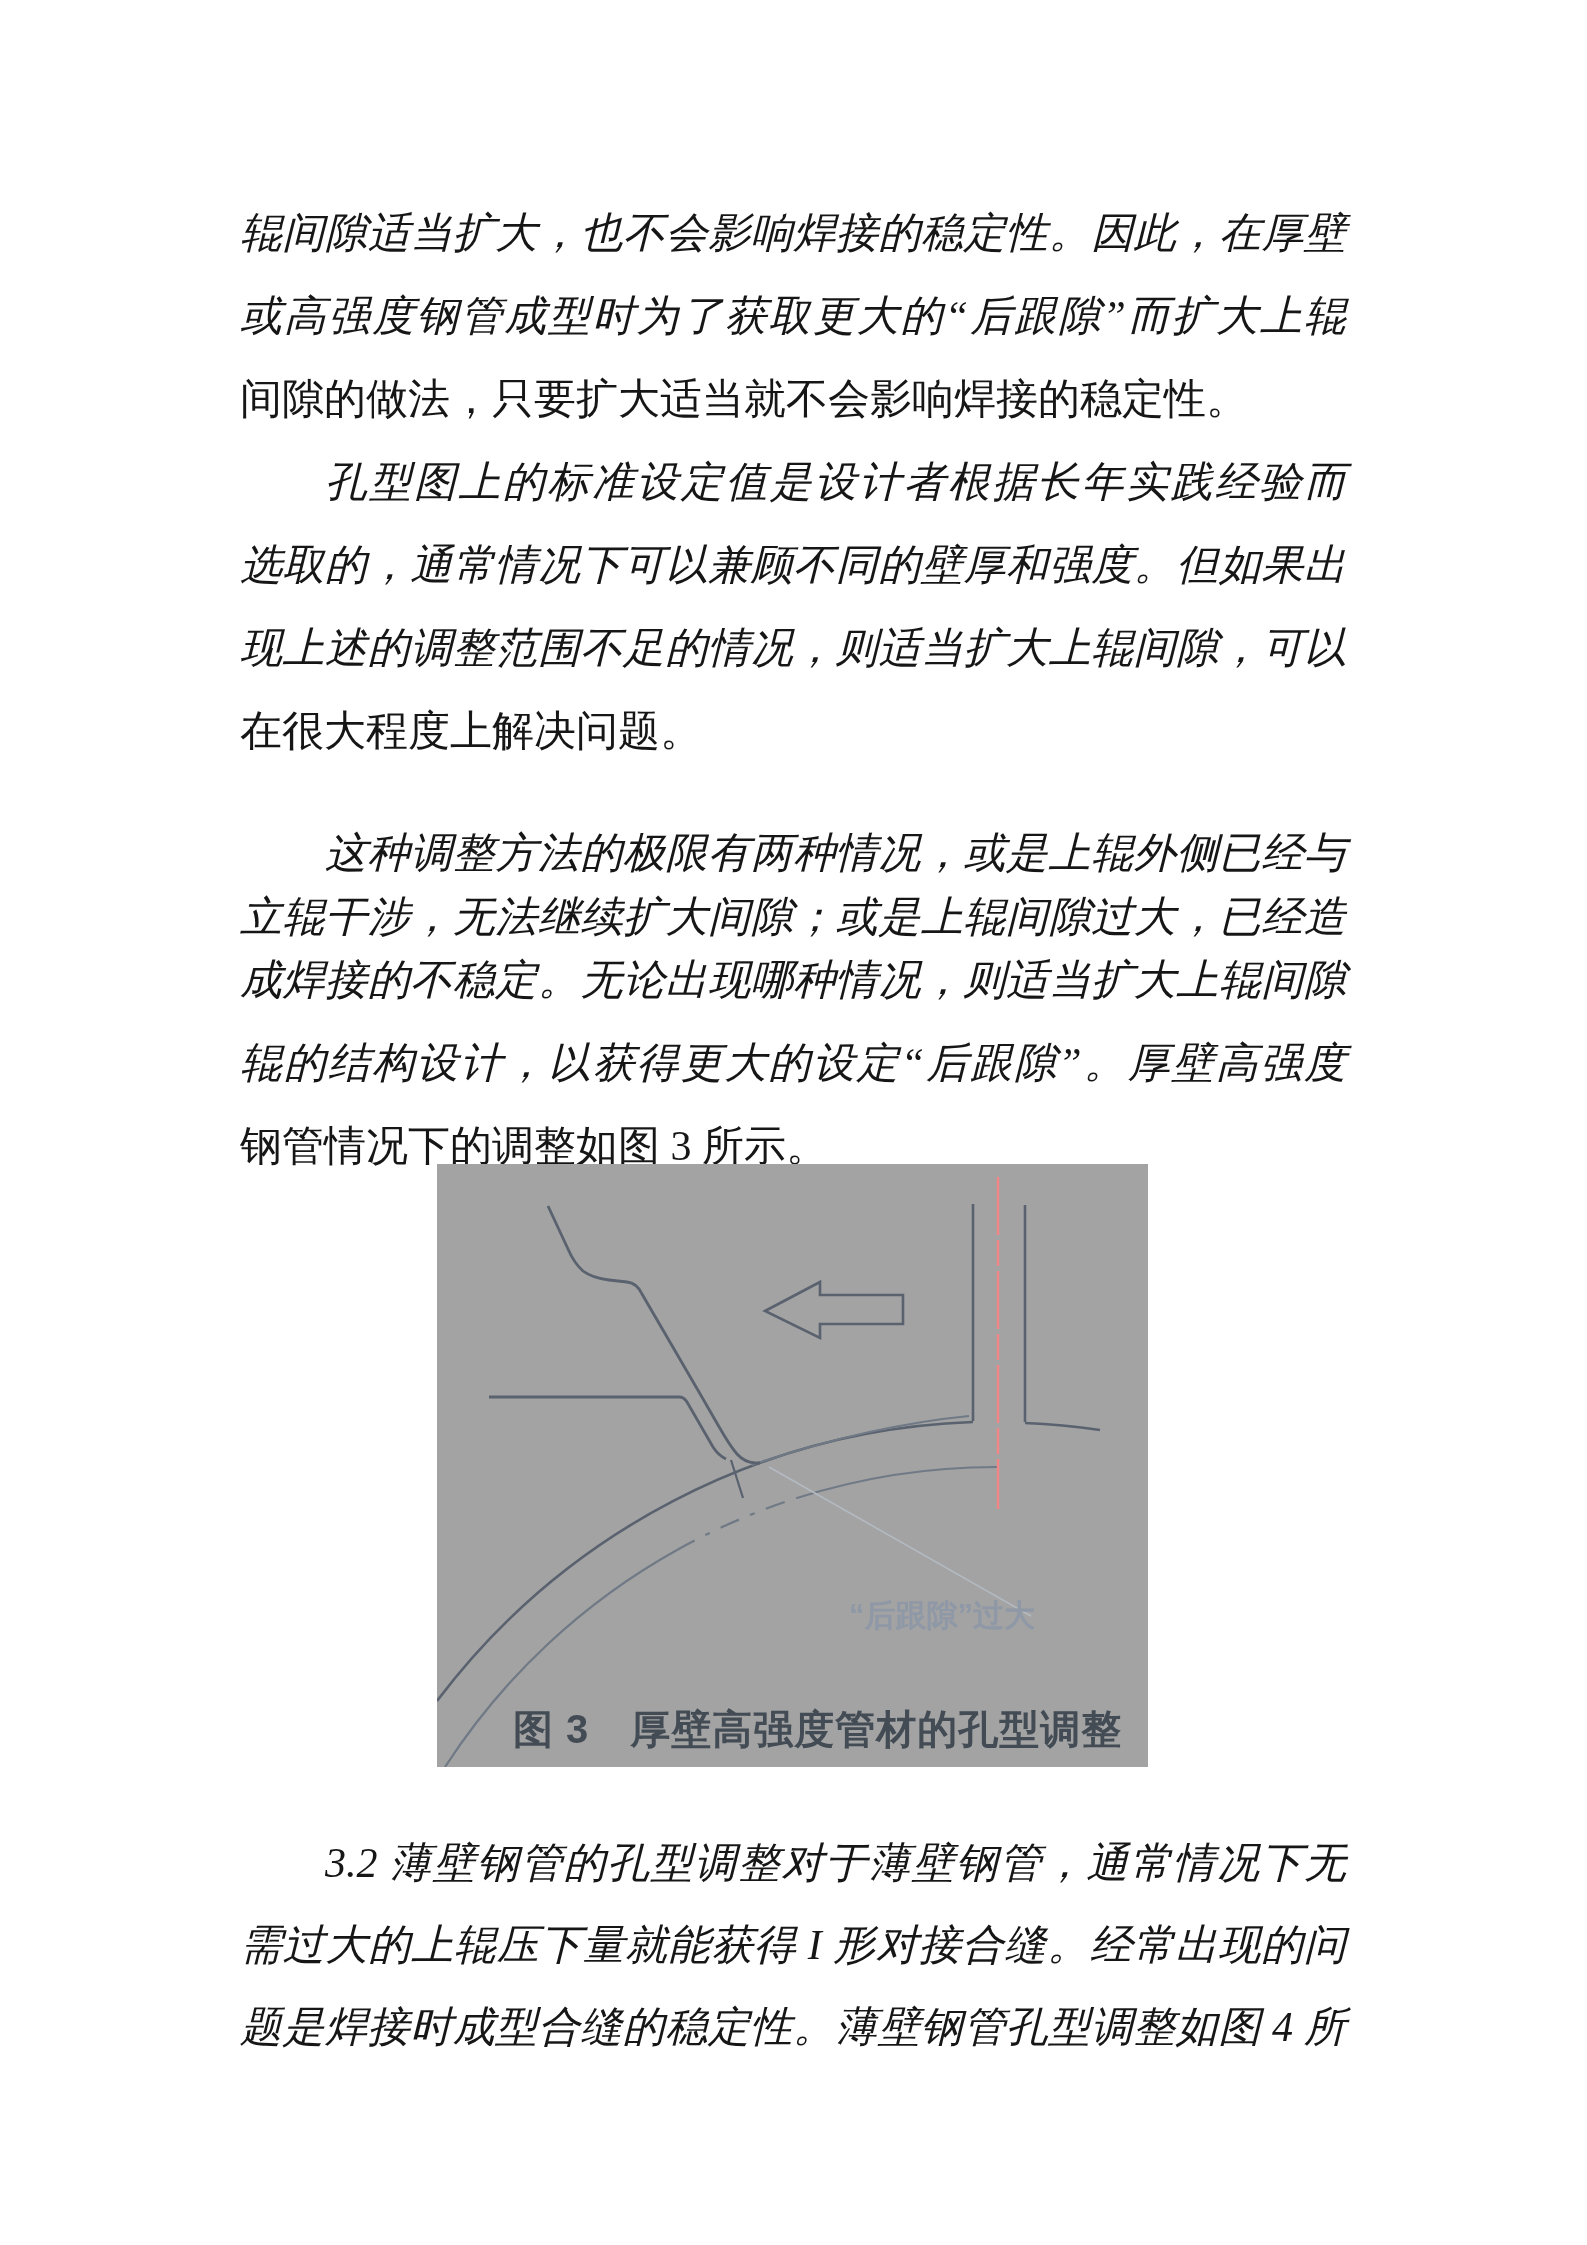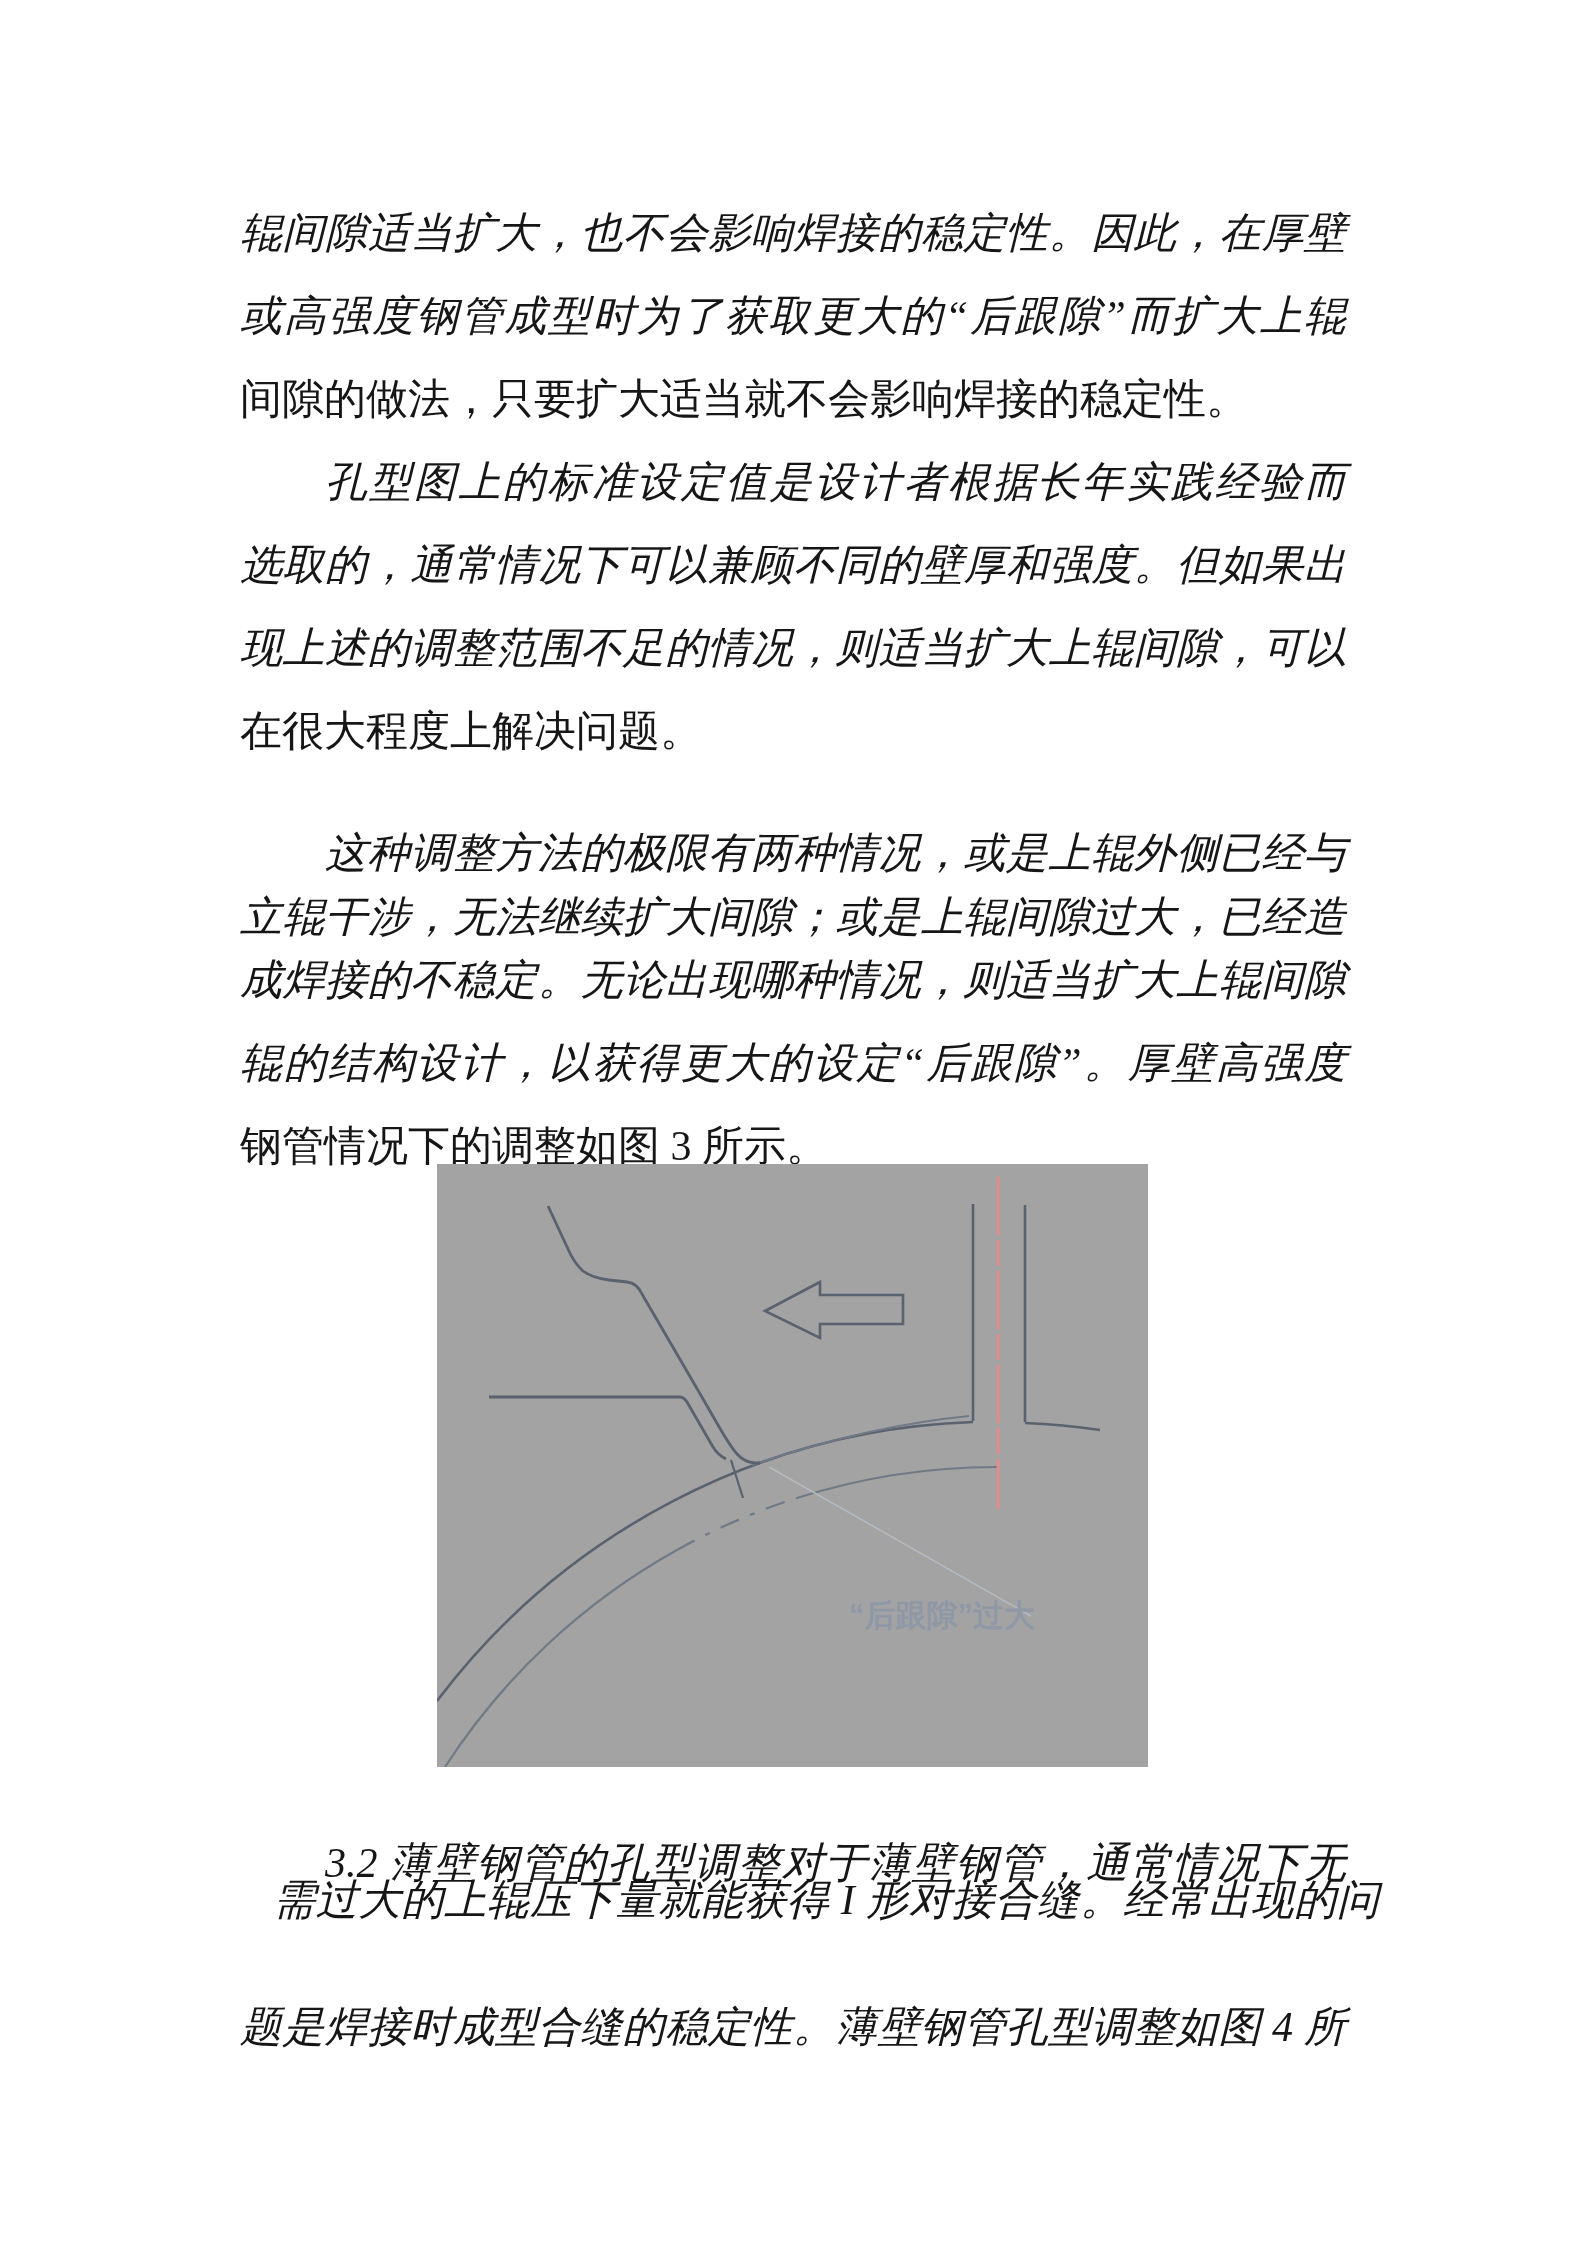--- a/index.html
+++ b/index.html
@@ -73,21 +73,22 @@
       <path d="M 588 41 L 588 258" fill="none" stroke-width="2.6" stroke="#59626e"></path>
 
       <path d="M 561 13 L 561 345" fill="none" stroke-dasharray="58 5 26 5" stroke-width="2.4" stroke="#f28585"></path>
 
       <path d="M 328 147 L 383 118 L 383 131 L 466 131 L 466 160 L 383 160 L 383 174 Z" fill="none" stroke-width="2.6" stroke="#59626e"></path>
 
       <path d="M 332 303 L 594 452" fill="none" stroke-width="1.6" stroke="#b3bac2"></path>
 
       <text x="412" y="462" font-size="31" font-weight="600" font-family="'Liberation Sans','DejaVu Sans',sans-serif" fill="#8f98a6">“后跟隙”过大</text>
     </svg>
+    <div class="figure-caption">图 3　厚壁高强度管材的孔型调整</div>
   </div>
 
   <div id="lines-bottom">
       <div class="text-line indent justify" style="top: 1838px;">3.2 薄壁钢管的孔型调整对于薄壁钢管，通常情况下无</div>
-      <div class="text-line justify" style="top: 1875px; margin-left: 33px;">需过大的上辊压下量就能获得 I 形对接合缝。经常出现的问</div>
+      <div class="text-line justify" style="top: 1920px;">需过大的上辊压下量就能获得 I 形对接合缝。经常出现的问</div>
       <div class="text-line justify" style="top: 2002px;">题是焊接时成型合缝的稳定性。薄壁钢管孔型调整如图 4 所</div>
     </div>
 
 </div>
 
 </body></html>

